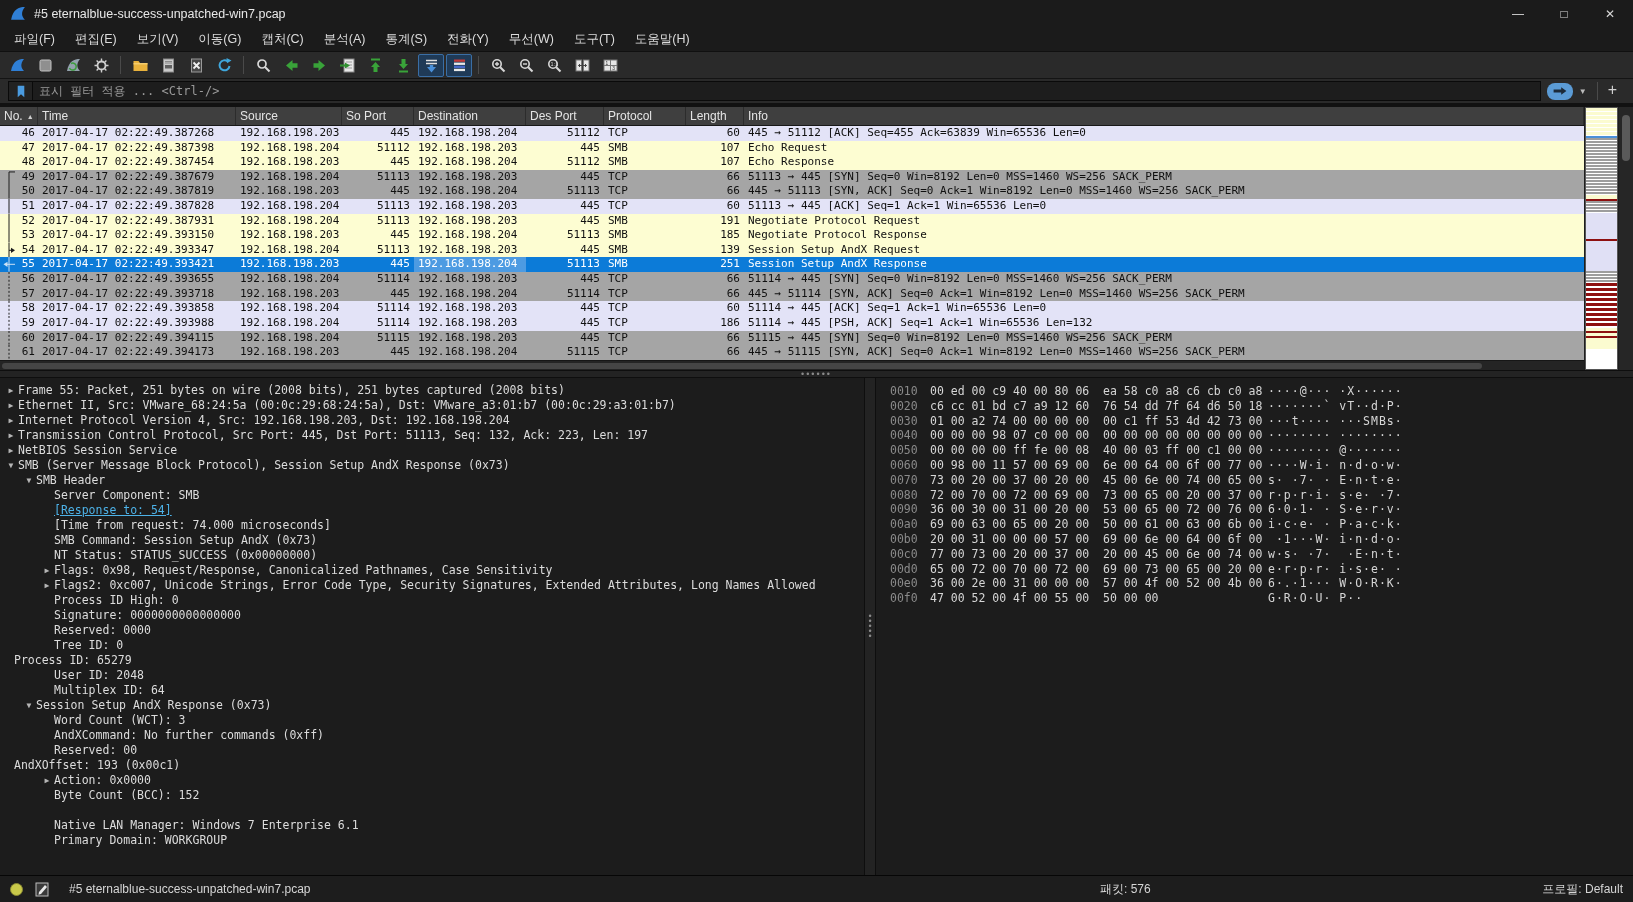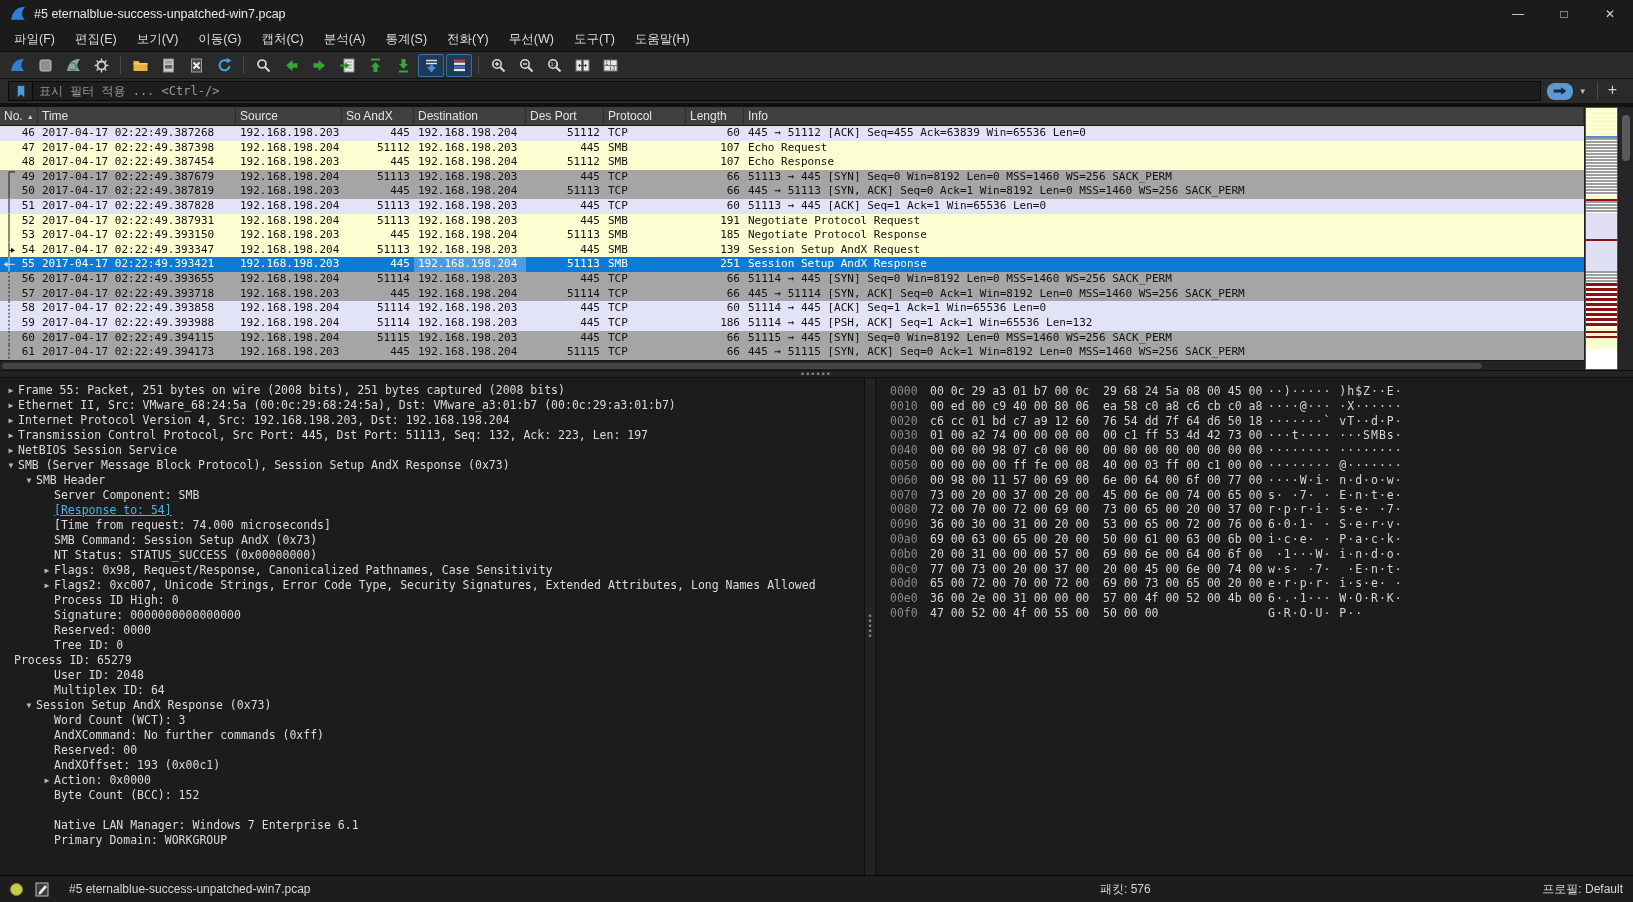--- a/index.html
+++ b/index.html
@@ -306,21 +306,21 @@
             <span>No.</span>
             <span class="sortarrow">▲</span>
           </div>
           <div class="ph-cell">
             <span>Time</span>
           </div>
           <div class="ph-cell">
             <span>Source</span>
           </div>
           <div class="ph-cell">
-            <span>So AndX</span>
+            <span>So Port</span>
           </div>
           <div class="ph-cell">
             <span>Destination</span>
           </div>
           <div class="ph-cell">
             <span>Des Port</span>
           </div>
           <div class="ph-cell">
             <span>Protocol</span>
           </div>
@@ -818,21 +818,21 @@
           <span class="dtext">Word Count (WCT): 3</span>
         </div>
         <div class="dline" style="padding-left: 40px;">
           <span class="darr"></span>
           <span class="dtext">AndXCommand: No further commands (0xff)</span>
         </div>
         <div class="dline" style="padding-left: 40px;">
           <span class="darr"></span>
           <span class="dtext">Reserved: 00</span>
         </div>
-        <div class="dline" style="padding-left: 40px;">
+        <div class="dline" style="">
           <span class="darr"></span>
           <span class="dtext">AndXOffset: 193 (0x00c1)</span>
         </div>
         <div class="dline" style="padding-left: 40px;">
           <span class="darr">▶</span>
           <span class="dtext">Action: 0x0000</span>
         </div>
         <div class="dline" style="padding-left: 40px;">
           <span class="darr"></span>
           <span class="dtext">Byte Count (BCC): 152</span>
@@ -851,21 +851,20 @@
         </div>
       </div>
     <div class="vsplitter">
         <div class="vdots">•
 •
 •
 •
 •</div>
       </div>
     <div class="hexpane">
-        <div class="hrow"><span class="hoff">0000</span><span class="hhex">00 0c 29 a3 01 b7 00 0c  29 68 24 5a 08 00 45 00</span><span class="hascii">··)····· )h$Z··E·</span></div>
         <div class="hrow"><span class="hoff">0010</span><span class="hhex">00 ed 00 c9 40 00 80 06  ea 58 c0 a8 c6 cb c0 a8</span><span class="hascii">····@··· ·X······</span></div>
         <div class="hrow"><span class="hoff">0020</span><span class="hhex">c6 cc 01 bd c7 a9 12 60  76 54 dd 7f 64 d6 50 18</span><span class="hascii">·······` vT··d·P·</span></div>
         <div class="hrow"><span class="hoff">0030</span><span class="hhex">01 00 a2 74 00 00 00 00  00 c1 ff 53 4d 42 73 00</span><span class="hascii">···t···· ···SMBs·</span></div>
         <div class="hrow"><span class="hoff">0040</span><span class="hhex">00 00 00 98 07 c0 00 00  00 00 00 00 00 00 00 00</span><span class="hascii">········ ········</span></div>
         <div class="hrow"><span class="hoff">0050</span><span class="hhex">00 00 00 00 ff fe 00 08  40 00 03 ff 00 c1 00 00</span><span class="hascii">········ @·······</span></div>
         <div class="hrow"><span class="hoff">0060</span><span class="hhex">00 98 00 11 57 00 69 00  6e 00 64 00 6f 00 77 00</span><span class="hascii">····W·i· n·d·o·w·</span></div>
         <div class="hrow"><span class="hoff">0070</span><span class="hhex">73 00 20 00 37 00 20 00  45 00 6e 00 74 00 65 00</span><span class="hascii">s· ·7· · E·n·t·e·</span></div>
         <div class="hrow"><span class="hoff">0080</span><span class="hhex">72 00 70 00 72 00 69 00  73 00 65 00 20 00 37 00</span><span class="hascii">r·p·r·i· s·e· ·7·</span></div>
         <div class="hrow"><span class="hoff">0090</span><span class="hhex">36 00 30 00 31 00 20 00  53 00 65 00 72 00 76 00</span><span class="hascii">6·0·1· · S·e·r·v·</span></div>
         <div class="hrow"><span class="hoff">00a0</span><span class="hhex">69 00 63 00 65 00 20 00  50 00 61 00 63 00 6b 00</span><span class="hascii">i·c·e· · P·a·c·k·</span></div>

